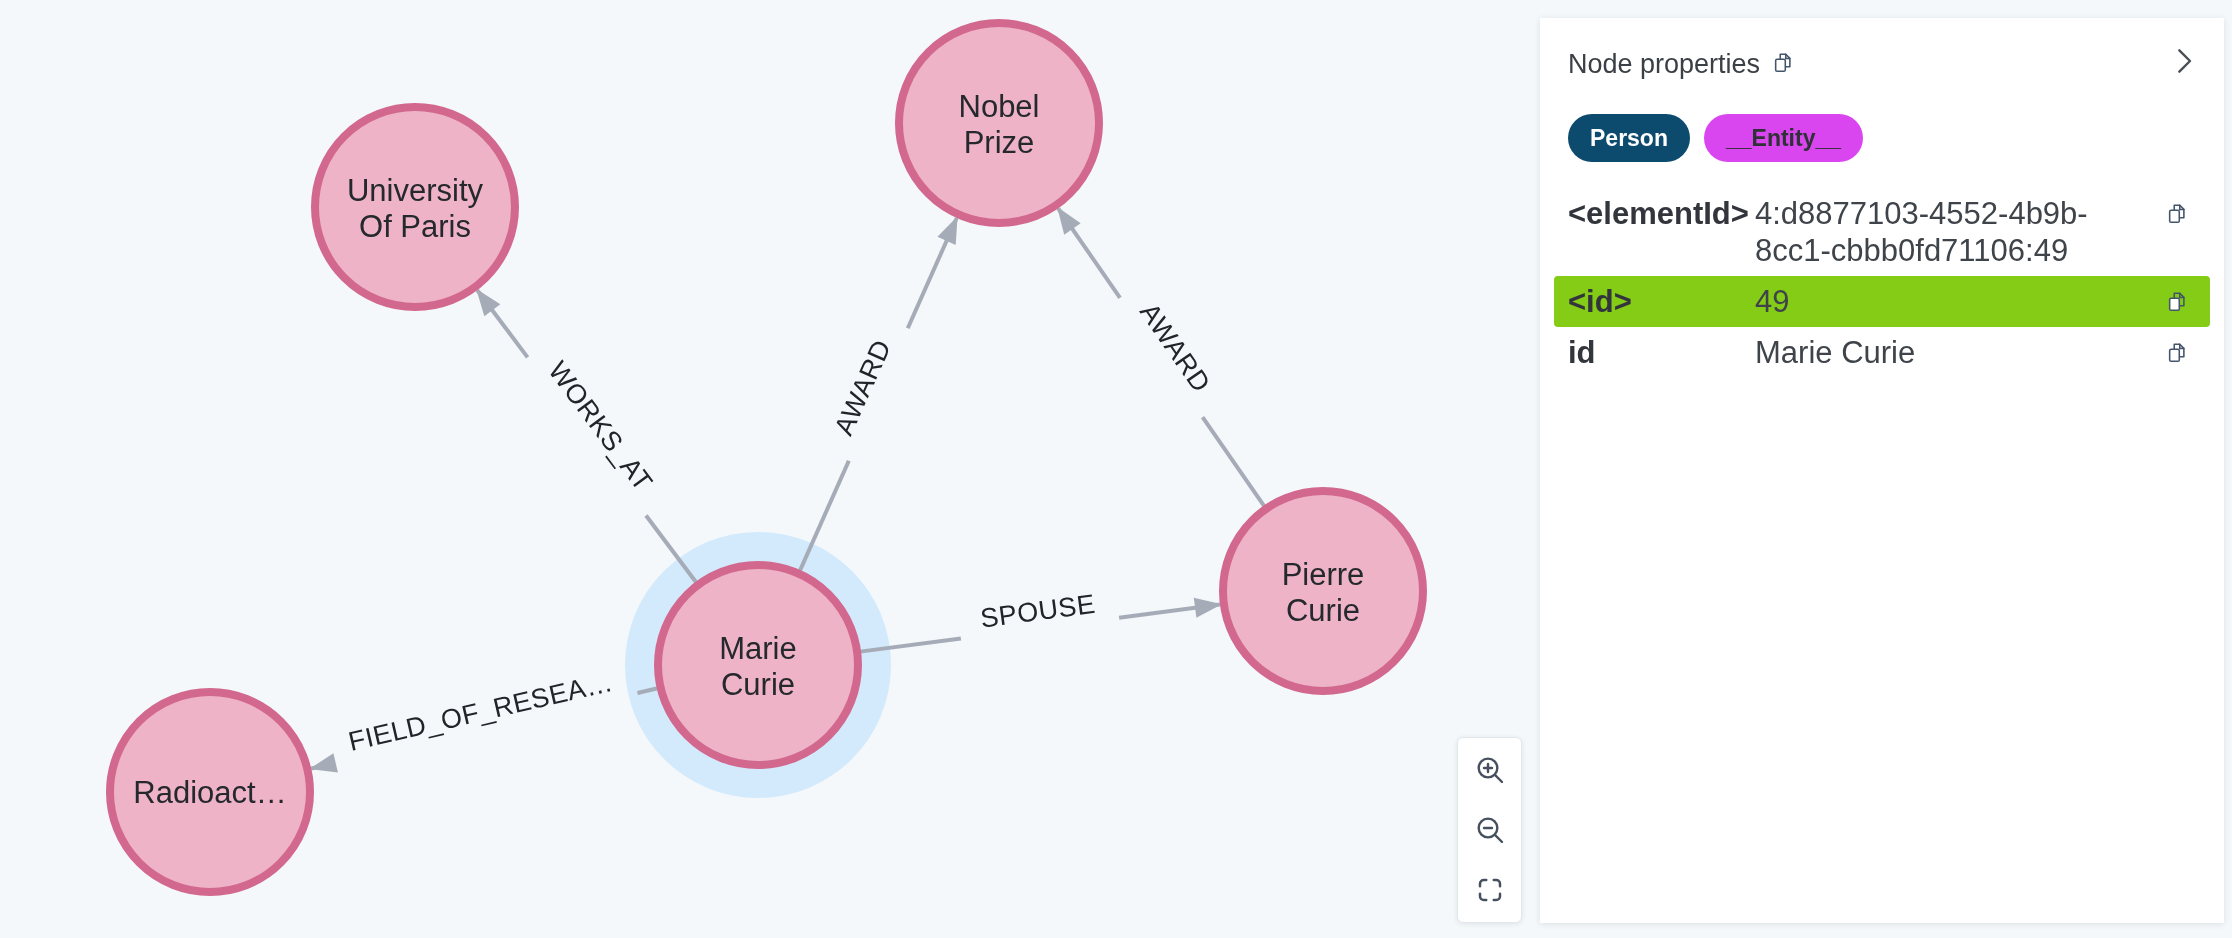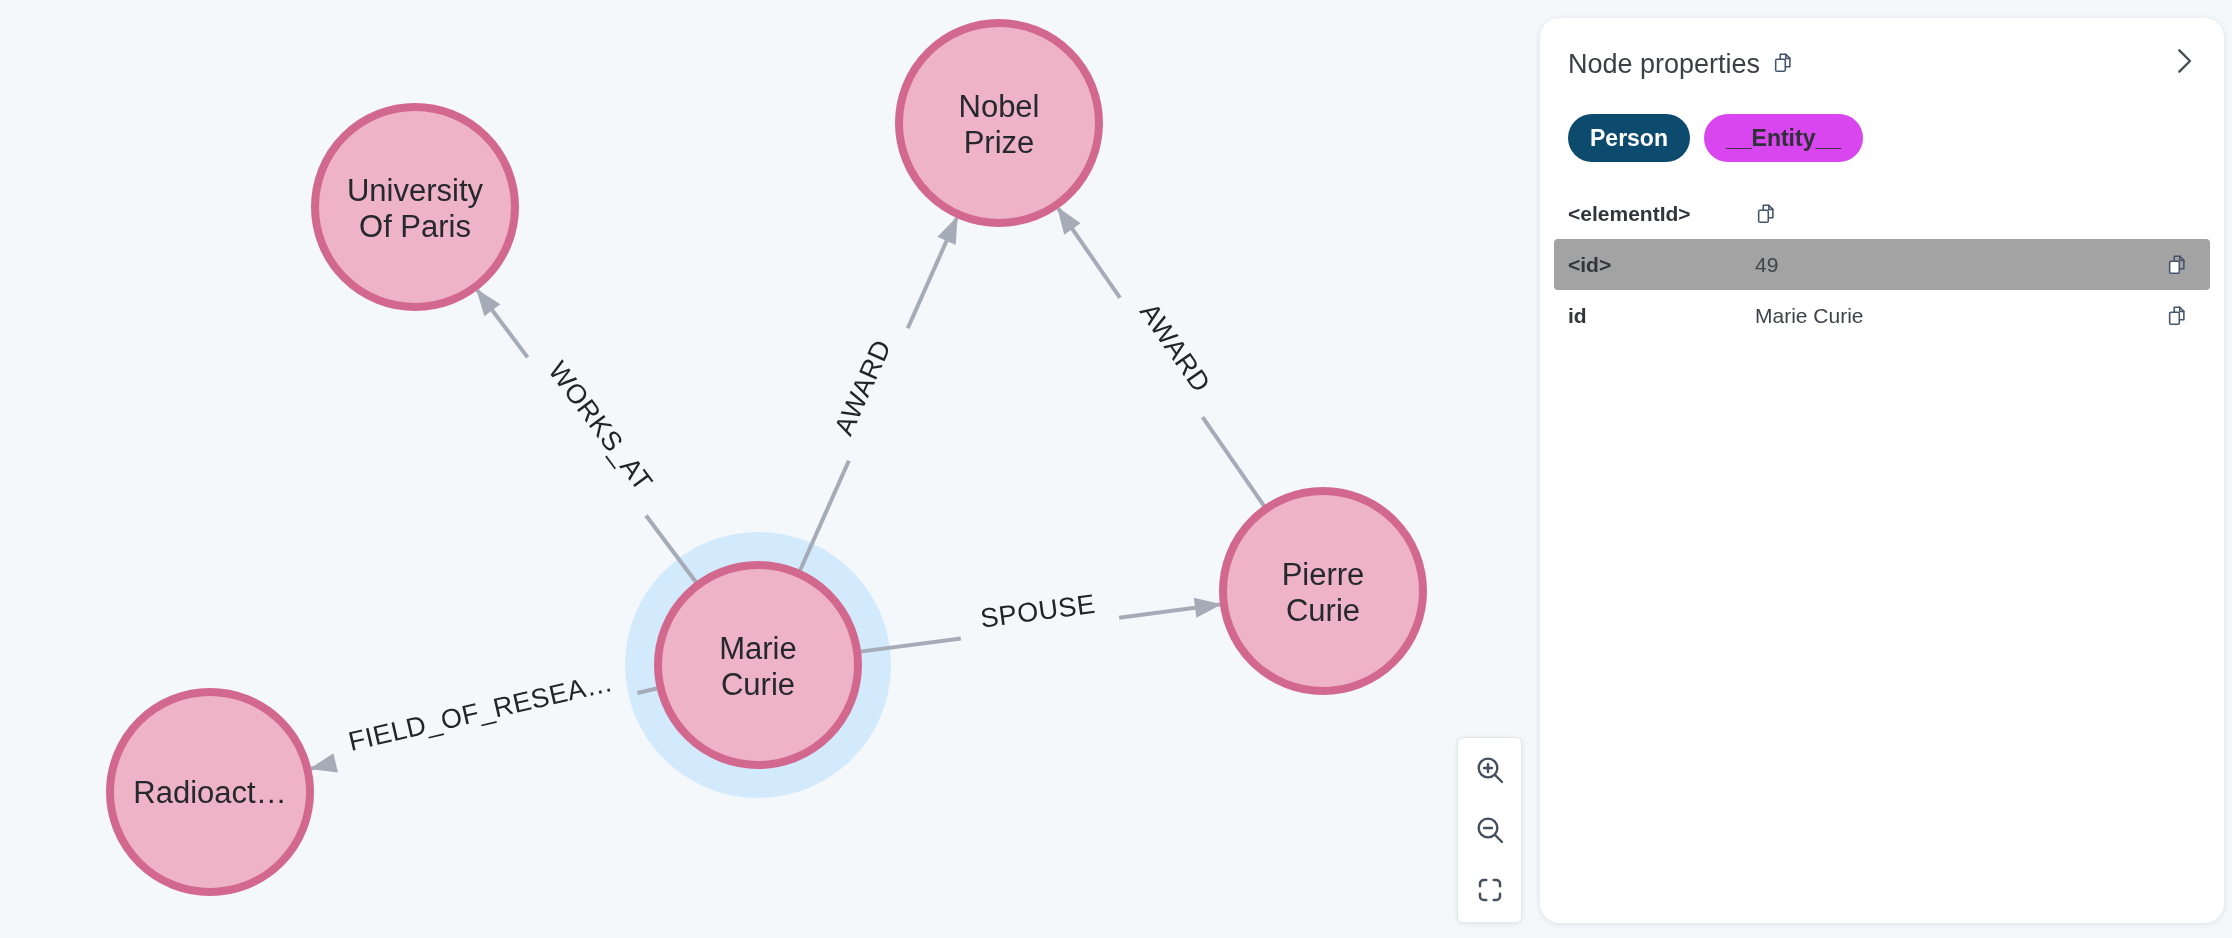--- a/index.html
+++ b/index.html
@@ -20,35 +20,35 @@
     box-shadow:0 1px 5px rgba(40,50,60,.10);
     display:flex;flex-direction:column;align-items:center;justify-content:space-between;
     padding:12px 0;box-sizing:border-box;
   }
   .zbtn{background:none;border:none;padding:0;margin:0;cursor:pointer;
     width:40px;height:40px;display:flex;align-items:center;justify-content:center;color:#47505e}
 
   
   .panel{
     position:absolute;left:1540px;top:18px;width:684px;height:905px;
-    background:#ffffff;border-radius:20px;box-sizing:border-box;
+    background:#ffffff;border-radius:0;box-sizing:border-box;
     box-shadow:0 1px 6px rgba(50,60,70,.12);
     padding:26px 28px;
   }
   .panel-header{display:flex;align-items:center;gap:12px;position:relative;height:40px}
   .panel-title{font-size:27px;color:#3b4046}
   .icon-btn{background:none;border:none;padding:0;cursor:pointer;display:inline-flex;align-items:center}
   .collapse-btn{position:absolute;right:-4px;top:0;color:#4a4f56}
   .badges{display:flex;gap:14px;margin-top:30px}
   .badge{height:48px;border-radius:24px;display:inline-flex;align-items:center;
     padding:0 22px;font-size:23px;font-weight:700}
-  .props{margin-top:26px;font-size:21px}
+  .props{margin-top:26px;font-size:31px}
   .prop-row{display:grid;grid-template-columns:187px 1fr 30px;
     padding:7px 14px;margin:0 -14px;line-height:37px}
-  .prop-row.alt{background:#a3a3a3;border-radius:4px}
+  .prop-row.alt{background:#84cc16;border-radius:4px}
   .prop-key{font-weight:700;color:#32363c}
   .prop-value{color:#3f444a;overflow-wrap:break-word;word-break:break-word;padding-right:28px}
   .prop-copy{align-self:start;margin-top:7px;color:#44546a}
 </style>
 </head>
 <body>
 
 <svg id="graph" viewBox="0 0 2232 938">
     <defs>
       <marker id="arrow" markerUnits="userSpaceOnUse" markerWidth="30" markerHeight="22" refX="26" refY="11" orient="auto">
@@ -161,20 +161,21 @@
   </div>
 
   <div class="badges">
       <span class="badge" style="background: #0c4a6e; color: rgb(255, 255, 255);">Person</span>
       <span class="badge" style="background: #d946ef; color: rgb(46, 49, 54);">__Entity__</span>
     </div>
 
   <div class="props">
       <div class="prop-row">
         <span class="prop-key">&lt;elementId&gt;</span>
+        <span class="prop-value">4:d8877103-4552-4b9b-8cc1-cbbb0fd71106:49</span>
         <button class="icon-btn prop-copy">
           <svg width="22" height="24" viewBox="0 0 24 24" fill="none" stroke="#44546a" stroke-width="1.7" stroke-linejoin="round" stroke-linecap="round">
     <path d="M9 2.5 h6 l4.5 4.5 v9 h-10.5 z"></path>
     <path d="M15 2.5 v4.5 h4.5"></path>
     <rect x="4" y="8" width="10.5" height="13" rx="1.5" fill="#ffffff"></rect>
   </svg>
         </button>
       </div>
       <div class="prop-row alt">
         <span class="prop-key">&lt;id&gt;</span>

